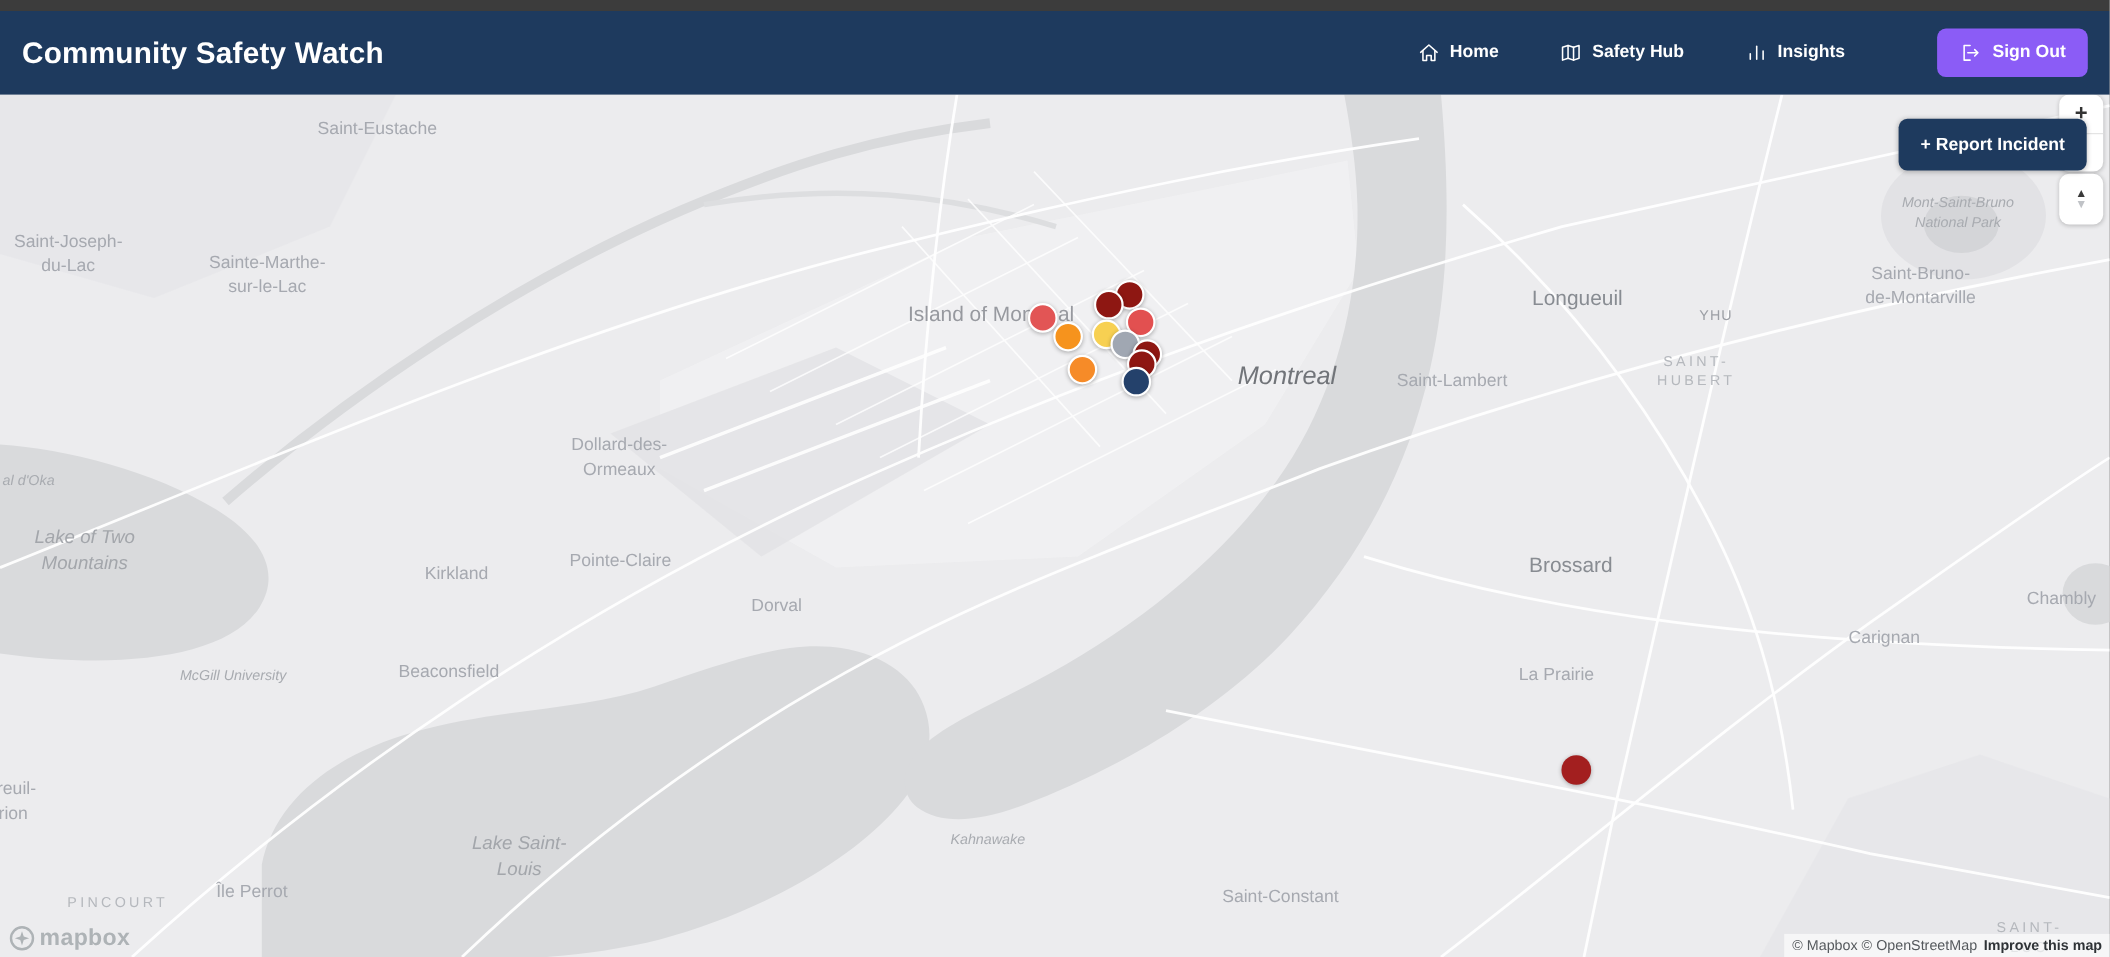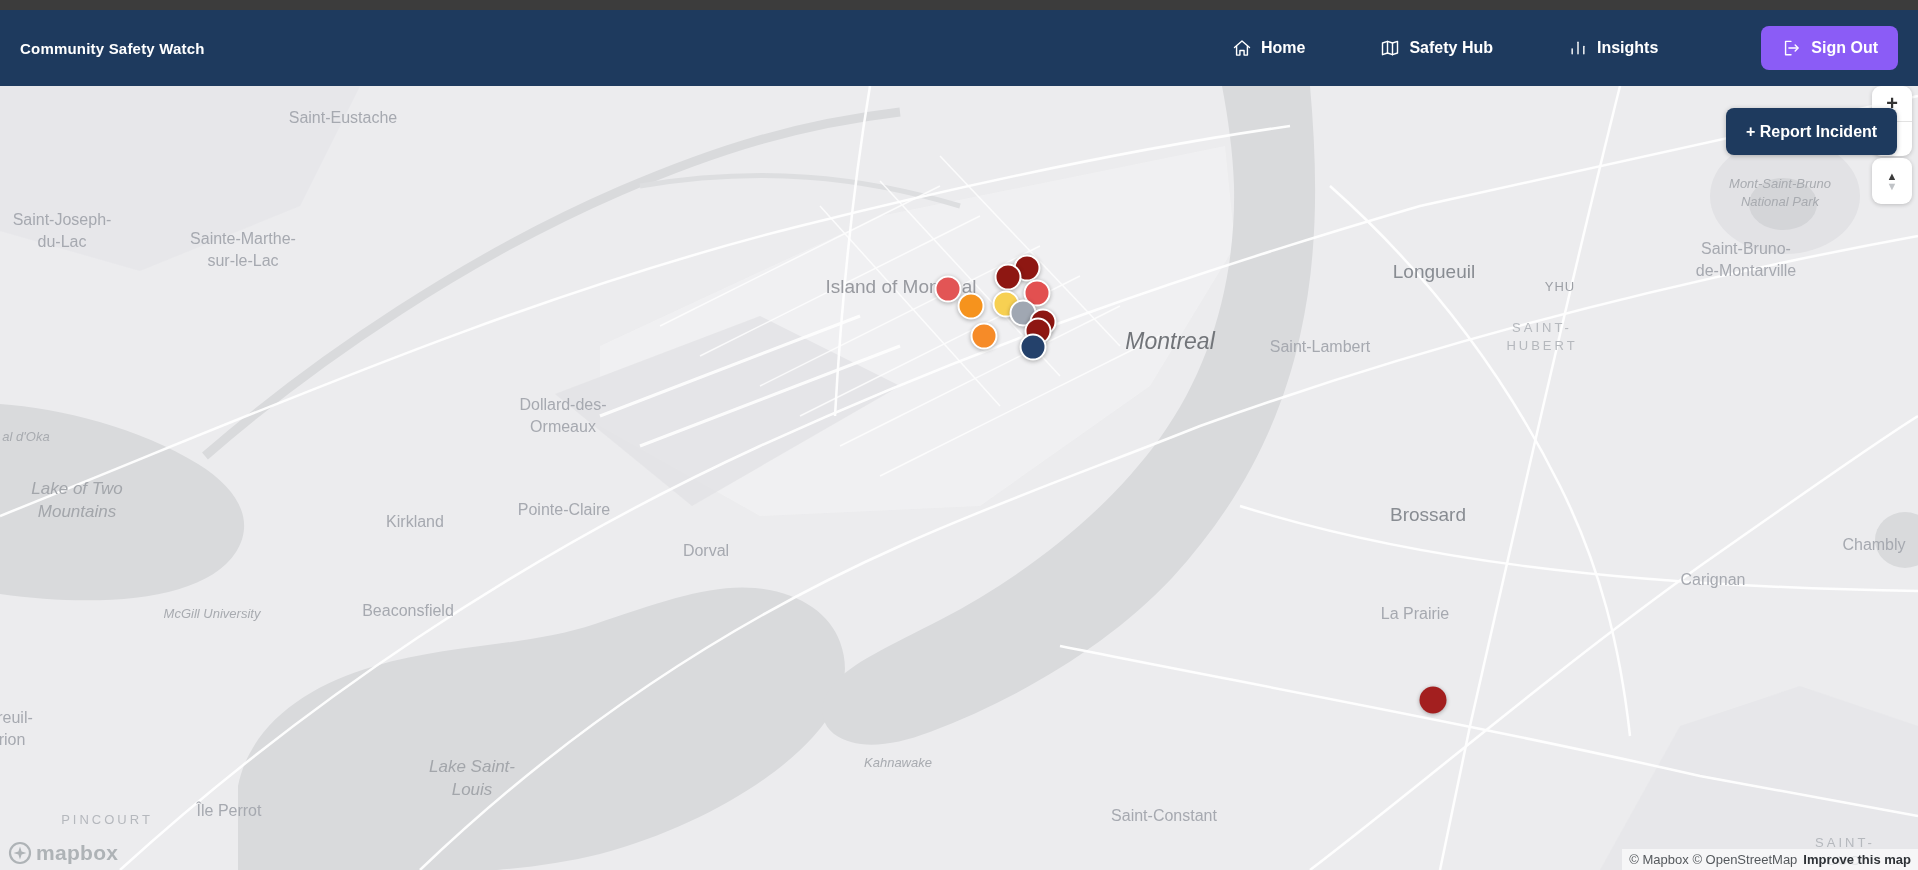--- a/index.html
+++ b/index.html
@@ -3,22 +3,22 @@
 <meta charset="utf-8">
 <style>
   html,body{margin:0;padding:0;background:#2b2b2b;}
   .stage{position:relative;width:1918px;height:870px;overflow:hidden;
          font-family:"Liberation Sans",sans-serif;background:#ececee;}
 
   
   .top-strip{position:absolute;top:0;left:0;width:100%;height:10px;background:#3c3c3c;z-index:11;}
   header{position:absolute;top:10px;left:0;width:100%;height:76px;background:#1e3a5e;
          display:flex;align-items:center;z-index:10;box-sizing:border-box;padding:0 20px;}
-  h1.app-title{color:#ffffff;font-size:15px;font-weight:bold;margin:0;letter-spacing:.2px;}
-  nav{margin-left:auto;display:flex;align-items:center;gap:75px;}
+  h1.app-title{color:#ffffff;font-size:27px;font-weight:bold;margin:0;letter-spacing:.2px;}
+  nav{margin-left:auto;display:flex;align-items:center;gap:56px;}
   .nav-item{display:flex;align-items:center;gap:9px;color:#ffffff;font-size:16px;font-weight:600;
             cursor:pointer;text-decoration:none;}
   .nav-icon{display:inline-flex;width:20px;height:20px;}
   .nav-icon svg{width:20px;height:20px;stroke:#ffffff;fill:none;stroke-width:1.7;
                 stroke-linecap:round;stroke-linejoin:round;}
   .signout{display:flex;align-items:center;gap:10px;background:#8b5cf6;color:#fff;border:none;
            font:600 16px "Liberation Sans",sans-serif;padding:12px 20px;border-radius:8px;
            cursor:pointer;margin-left:28px;}
 
   

